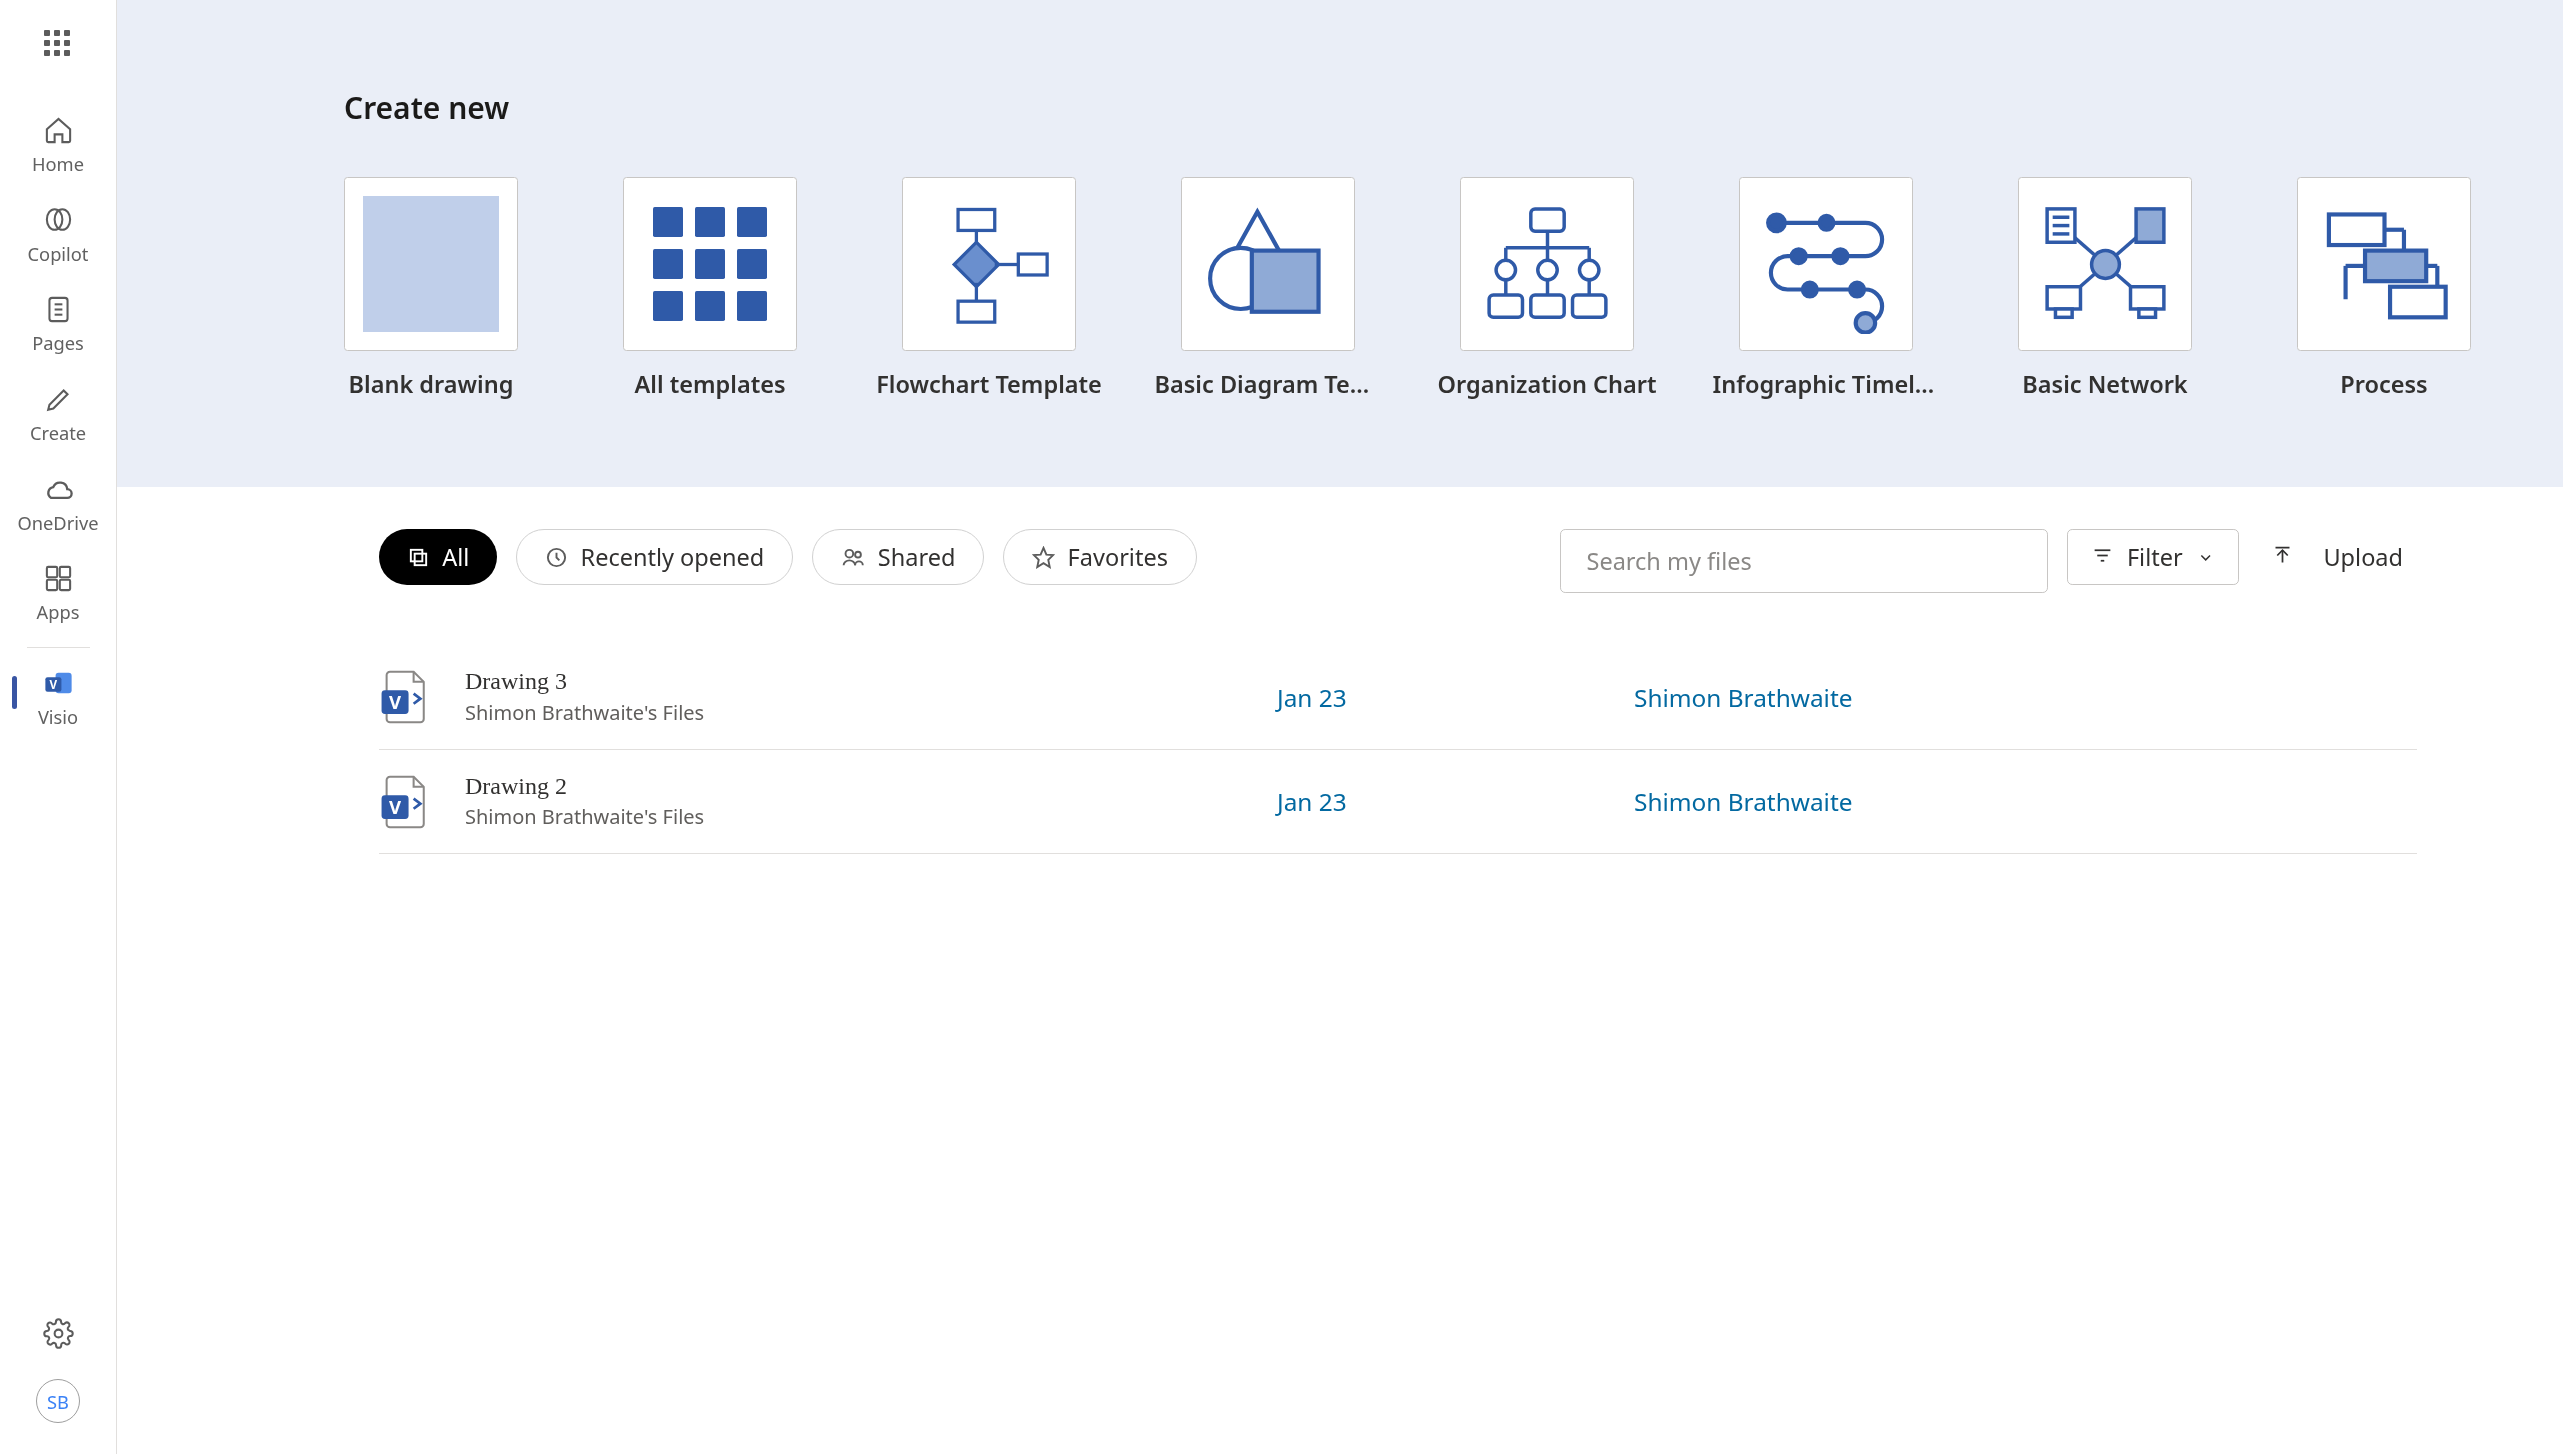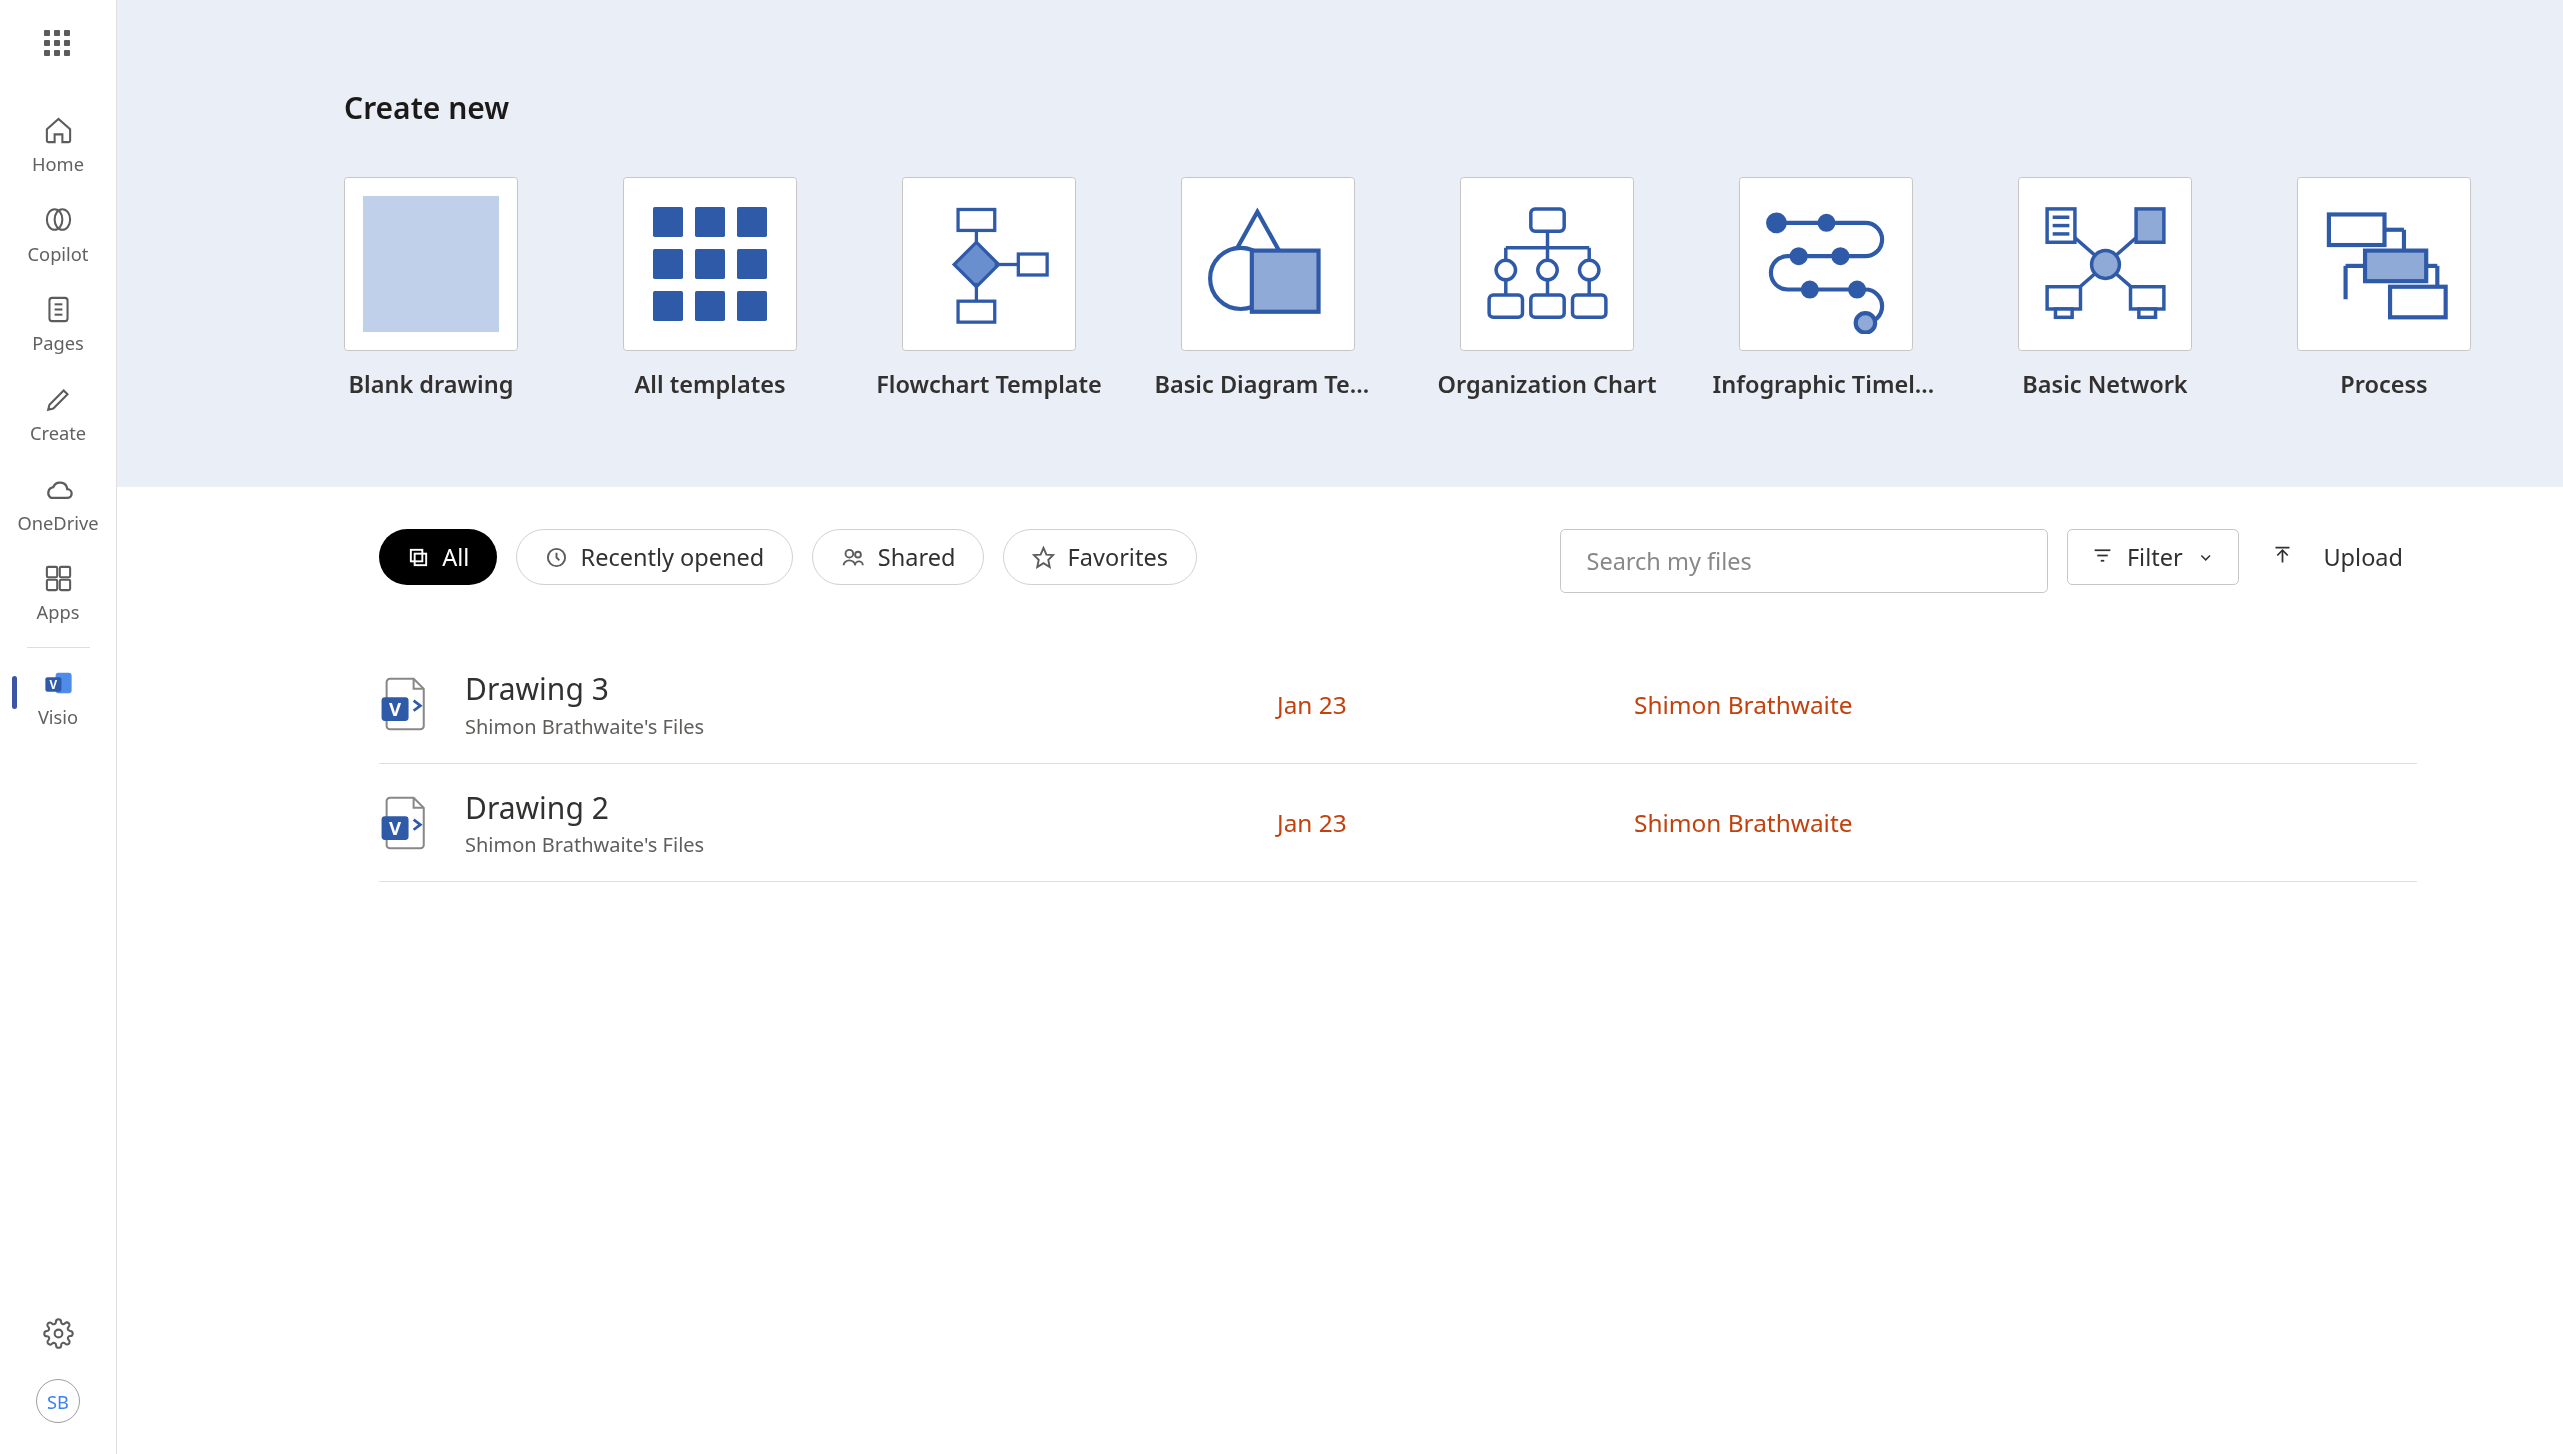--- a/index.html
+++ b/index.html
@@ -186,23 +186,23 @@
   padding: 23px 0;
   border-bottom: 0.9px solid #e1dfdd;
   cursor: pointer;
 }
 .file-name-cell { display: flex; align-items: center; gap: 37px; }
 .file-icon {
   width: 49px; height: 54px;
   position: relative;
 }
 .file-name-text { display: flex; flex-direction: column; gap: 3.5px; }
-.file-name { font-size: 30px; color: #323130; }
+.file-name { font-size: 24px; color: #323130; font-family: Liberation Serif, serif; }
 .file-sub { font-size: 20px; color: #605e5c; }
-.file-cell { font-size: 24.4px; color: #c2410c; }
+.file-cell { font-size: 24.4px; color: #0369a1; }
 
 .blank-fill { width: 136px; height: 136px; background: #c0cfea; }
 
 .all-grid { display: grid; grid-template-columns: repeat(3,1fr); gap: 12.2px; }
 .all-grid span { width: 30px; height: 30px; background: #2f5aa8; border-radius: 1.7px; }
 </style>
 </head>
 <body>
 
 <div class="app">

